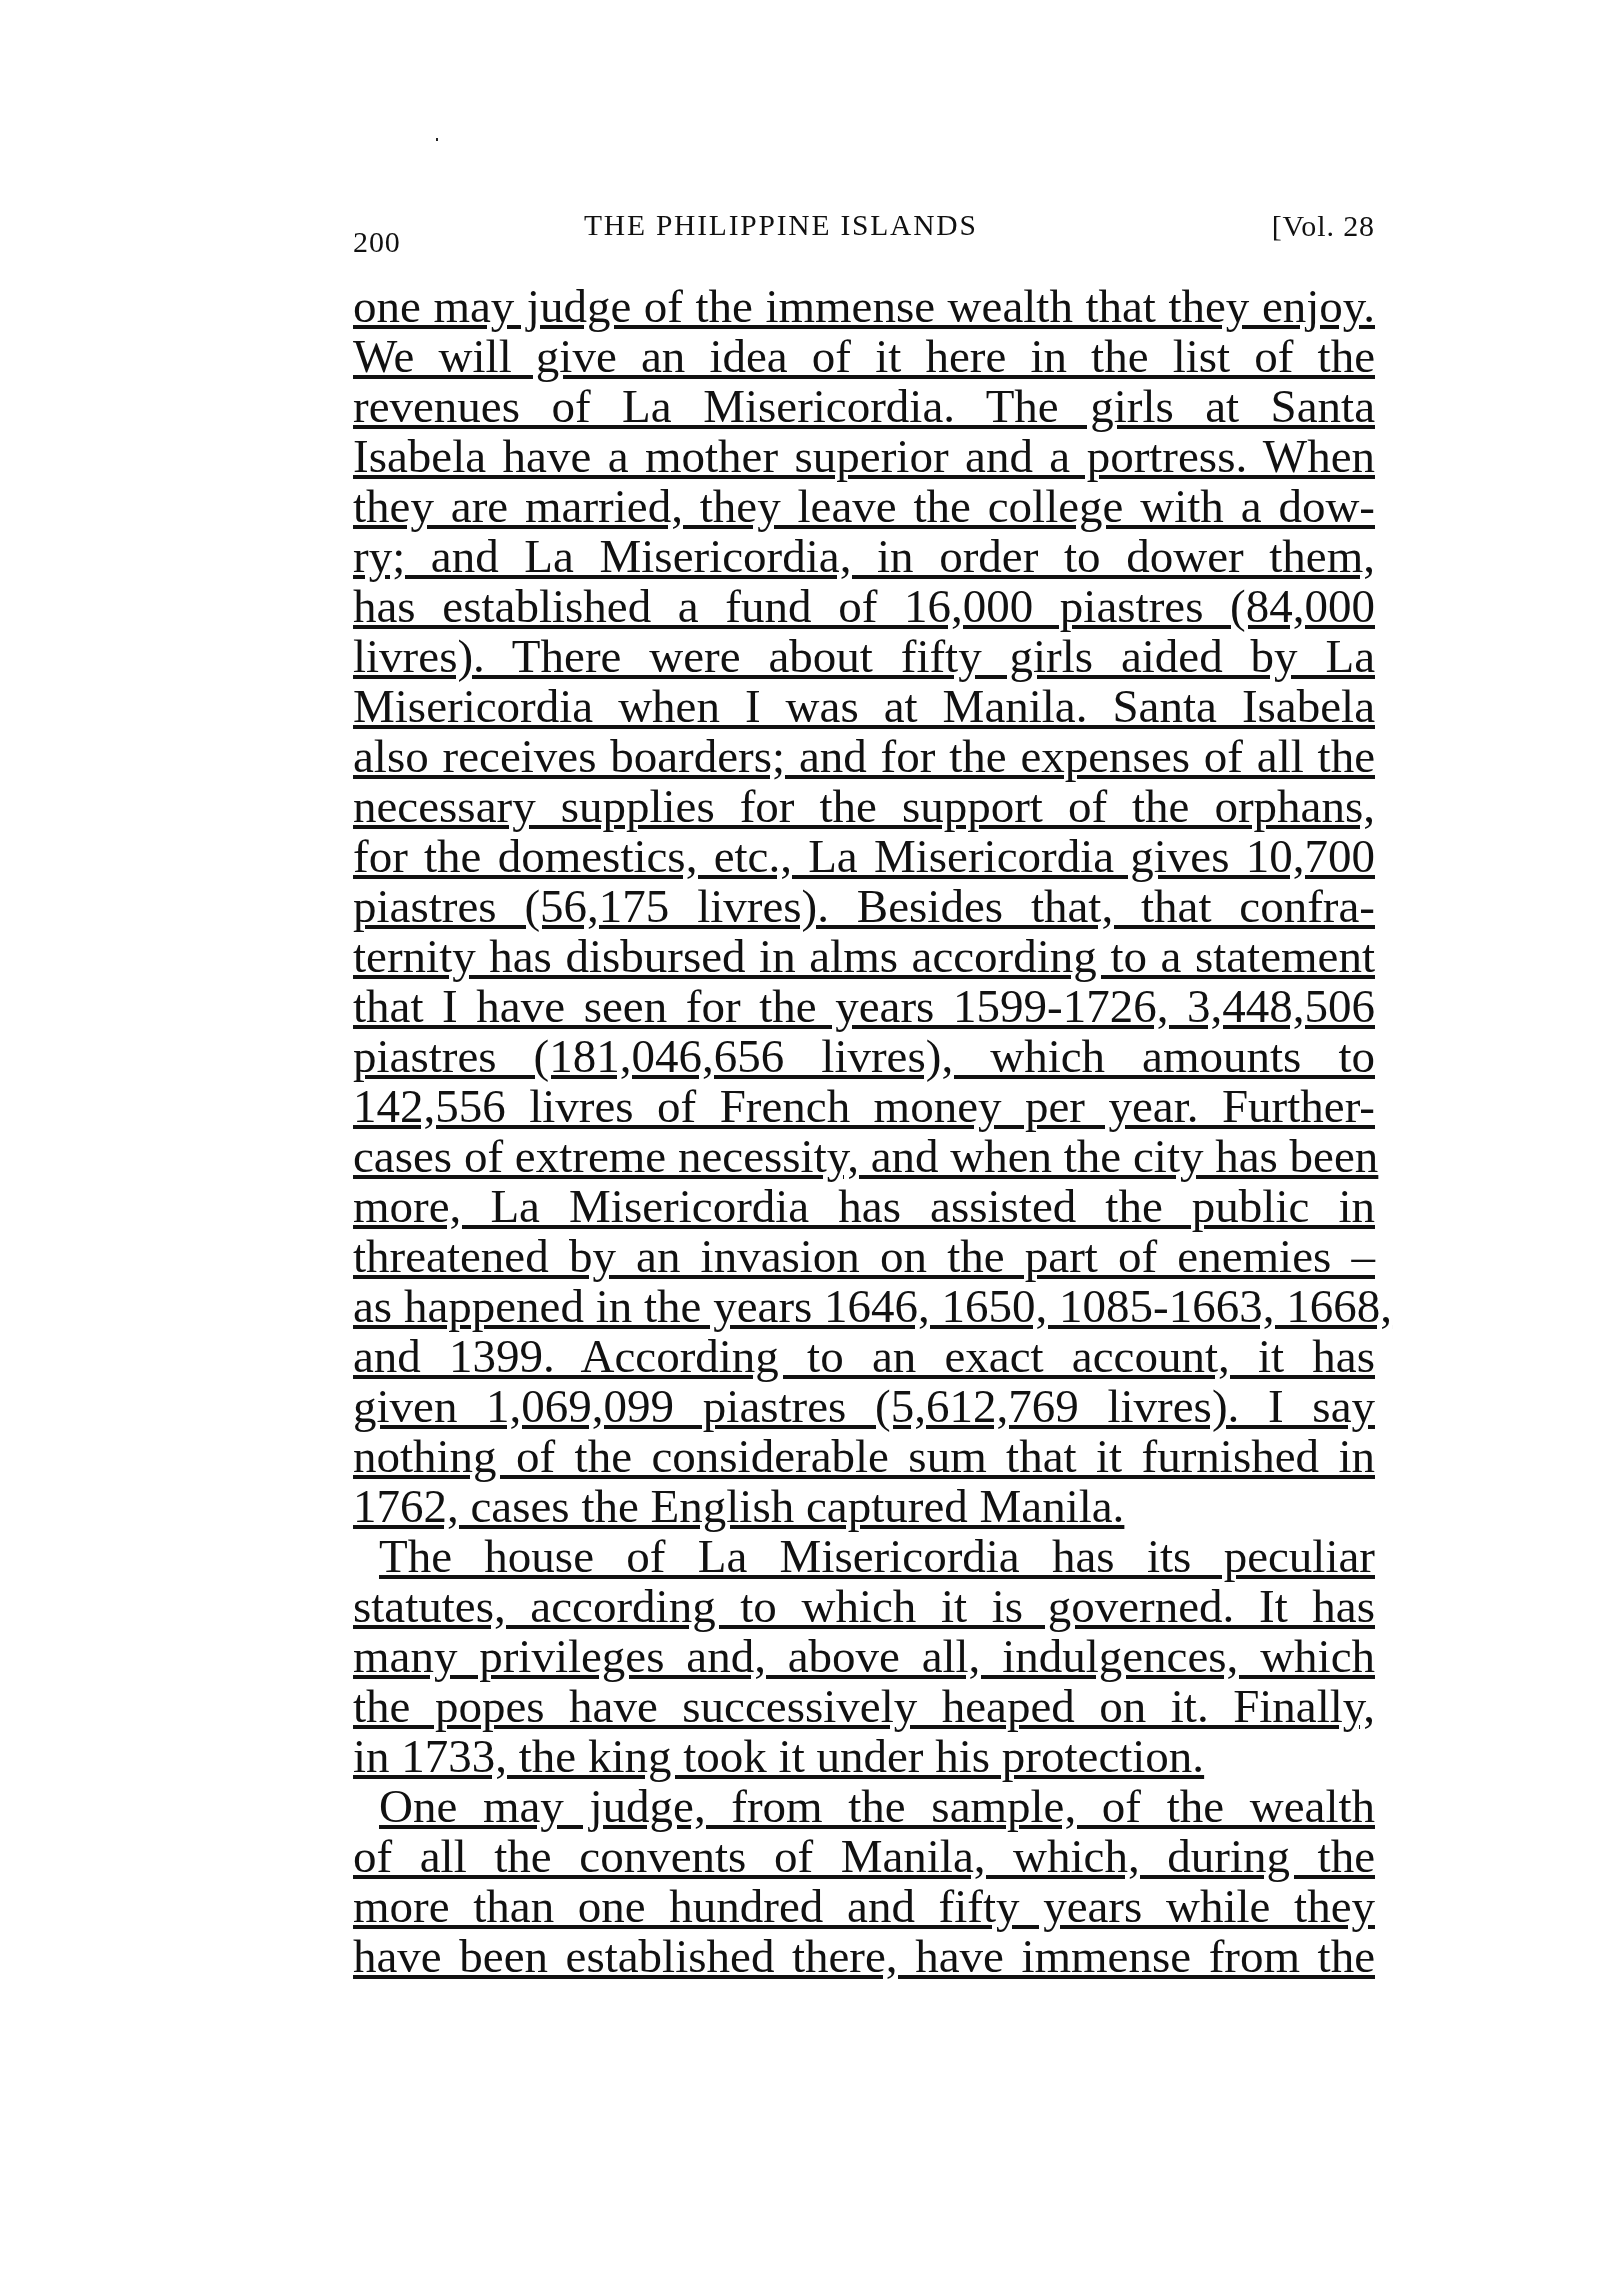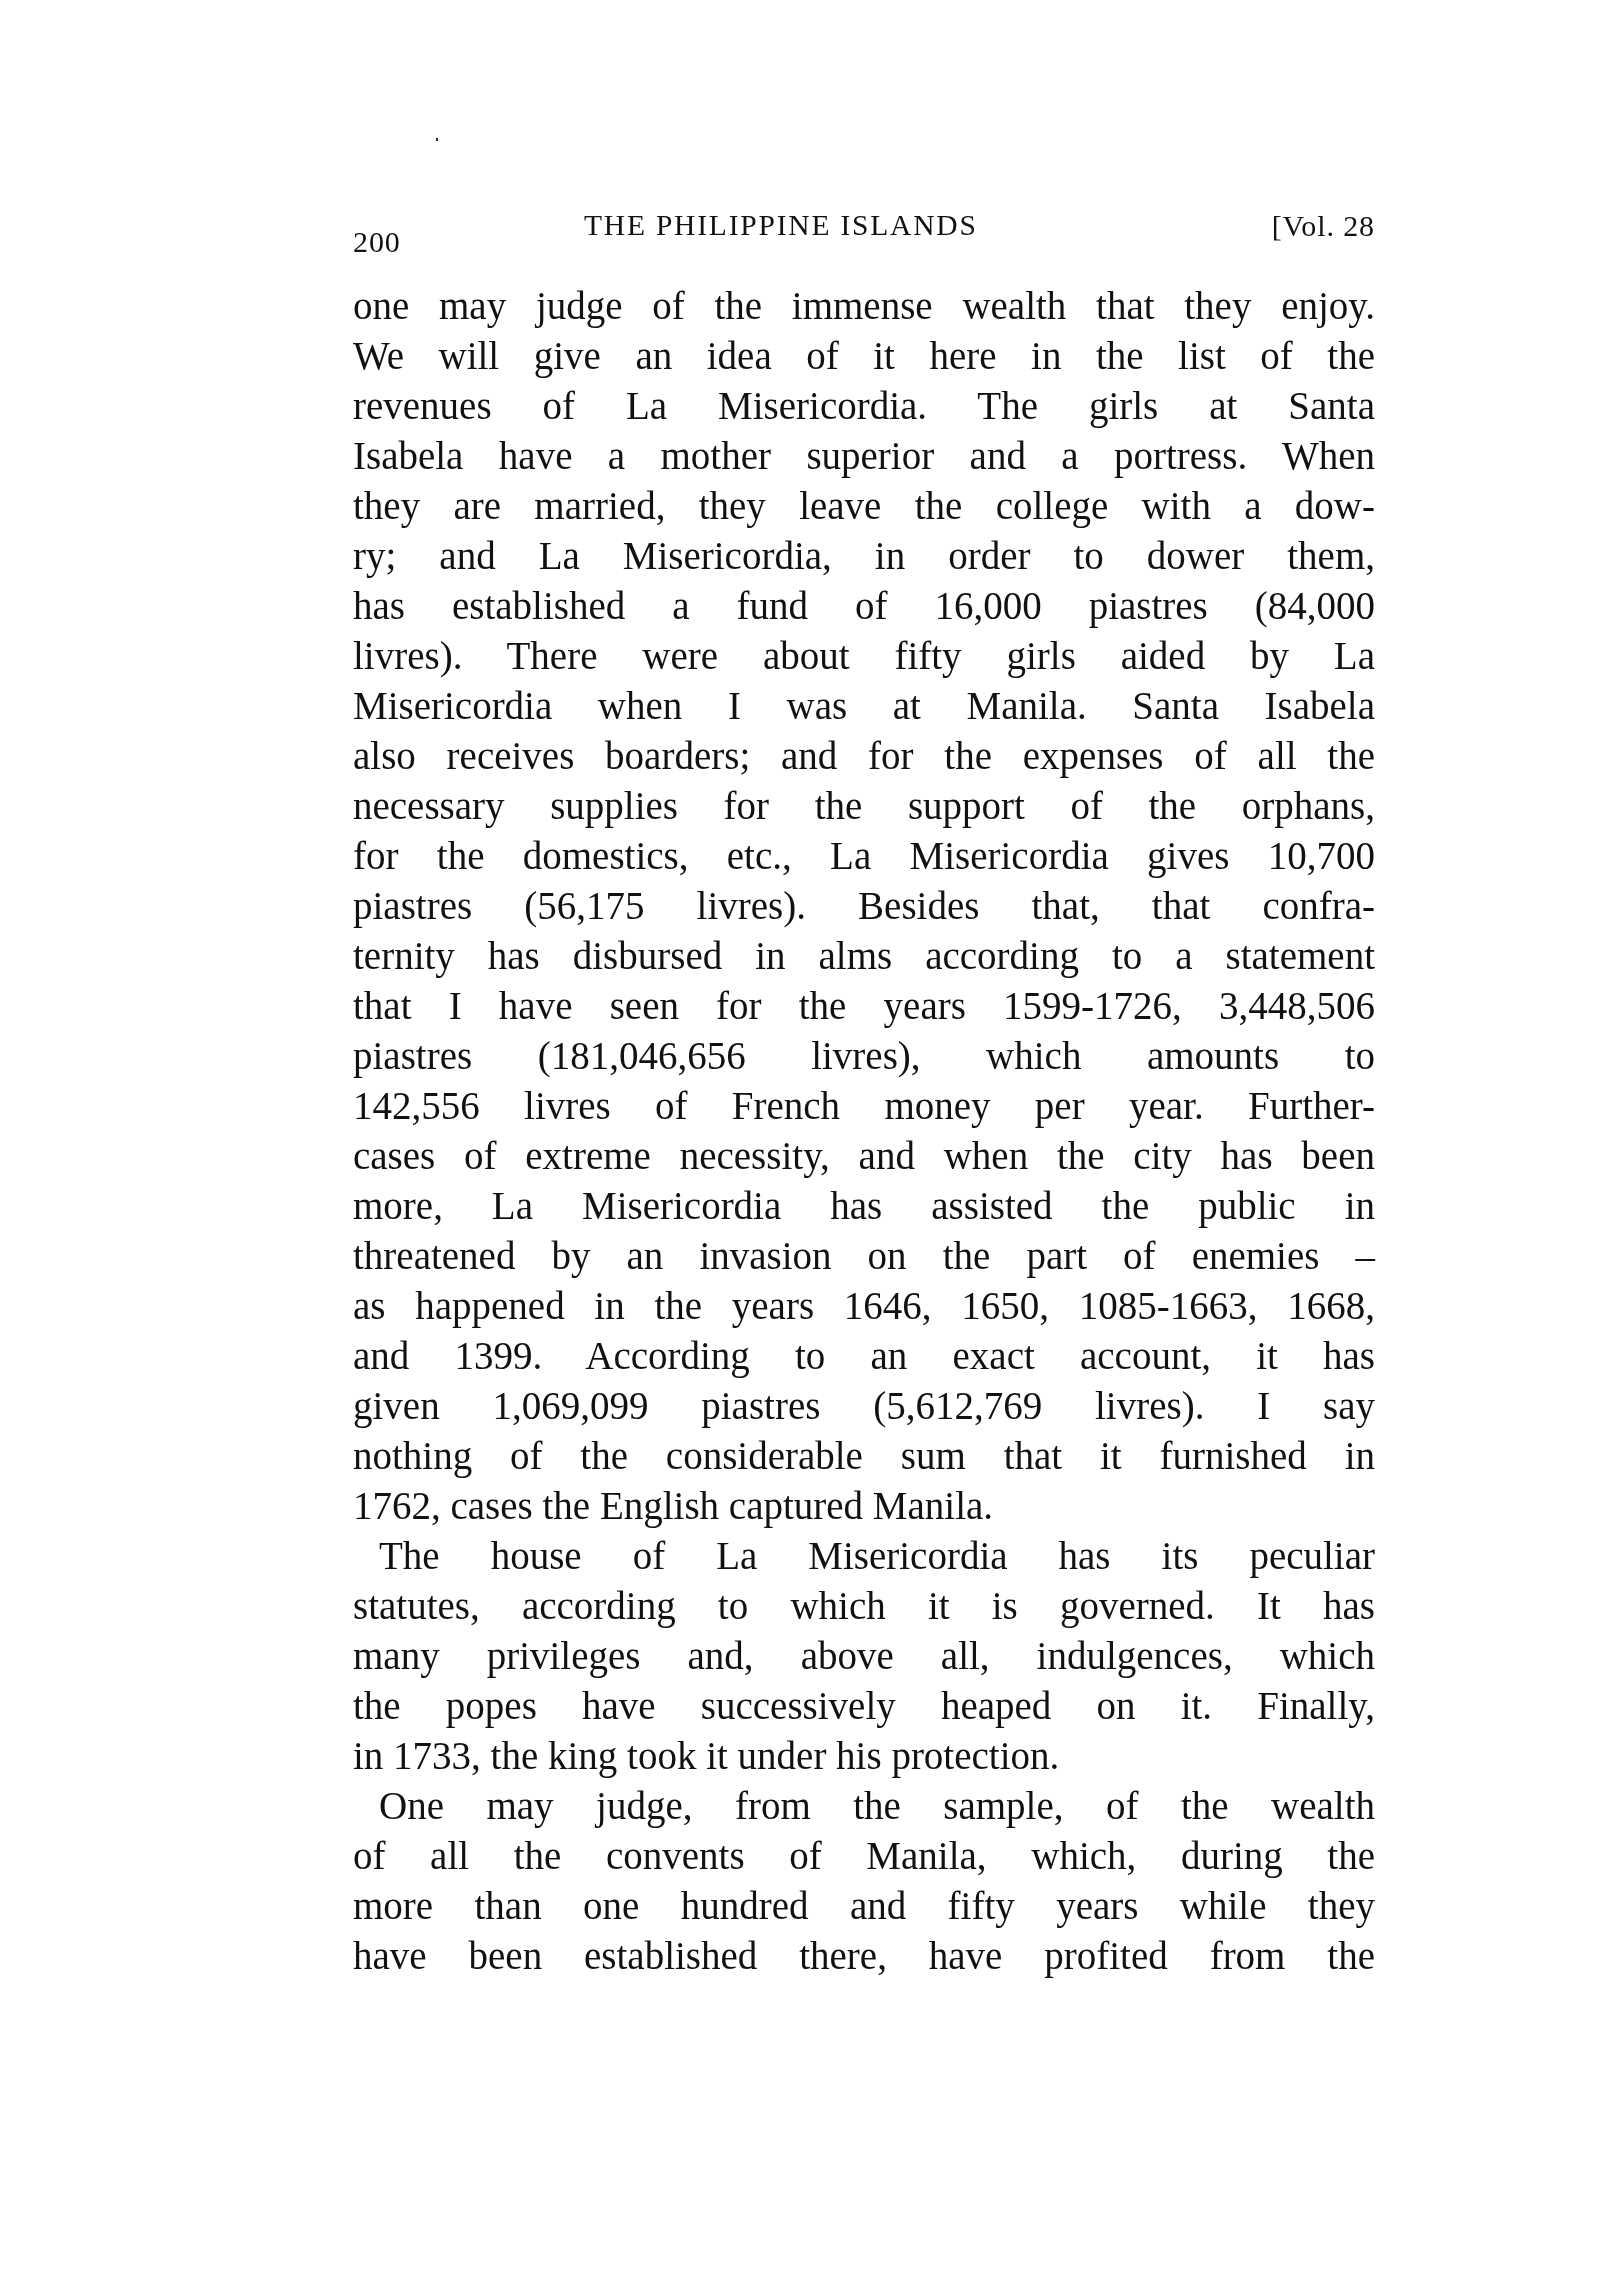--- a/index.html
+++ b/index.html
@@ -54,25 +54,26 @@
     .text-block {
       position: absolute;
       left: 353px;
       top: 281px;
       width: 1022px;
     }
     .line {
       display: block;
       height: 50px;
       line-height: 50px;
-      font-size: 39px;
+      font-size: 47px;
       text-align: justify;
       text-align-last: justify;
       white-space: nowrap;
       overflow: visible;
+      text-decoration: underline;
     }
     .line.last {
       text-align-last: left;
     }
     .line.indent {
       padding-left: 26px;
     }
   </style>
 </head>
 <body>
@@ -120,16 +121,16 @@
     <span class="line">statutes, according to which it is governed. It has</span>
     <span class="line">many privileges and, above all, indulgences, which</span>
     <span class="line">the popes have successively heaped on it. Finally,</span>
     <span class="line last">in 1733, the king took it under his protection.</span>
   </div>
 
   <div>
     <span class="line indent">One may judge, from the sample, of the wealth</span>
     <span class="line">of all the convents of Manila, which, during the</span>
     <span class="line">more than one hundred and fifty years while they</span>
-    <span class="line">have been established there, have profited from the</span>
+    <span class="line">have been established there, have immense from the</span>
   </div>
 </div>
 
 
 </body></html>

